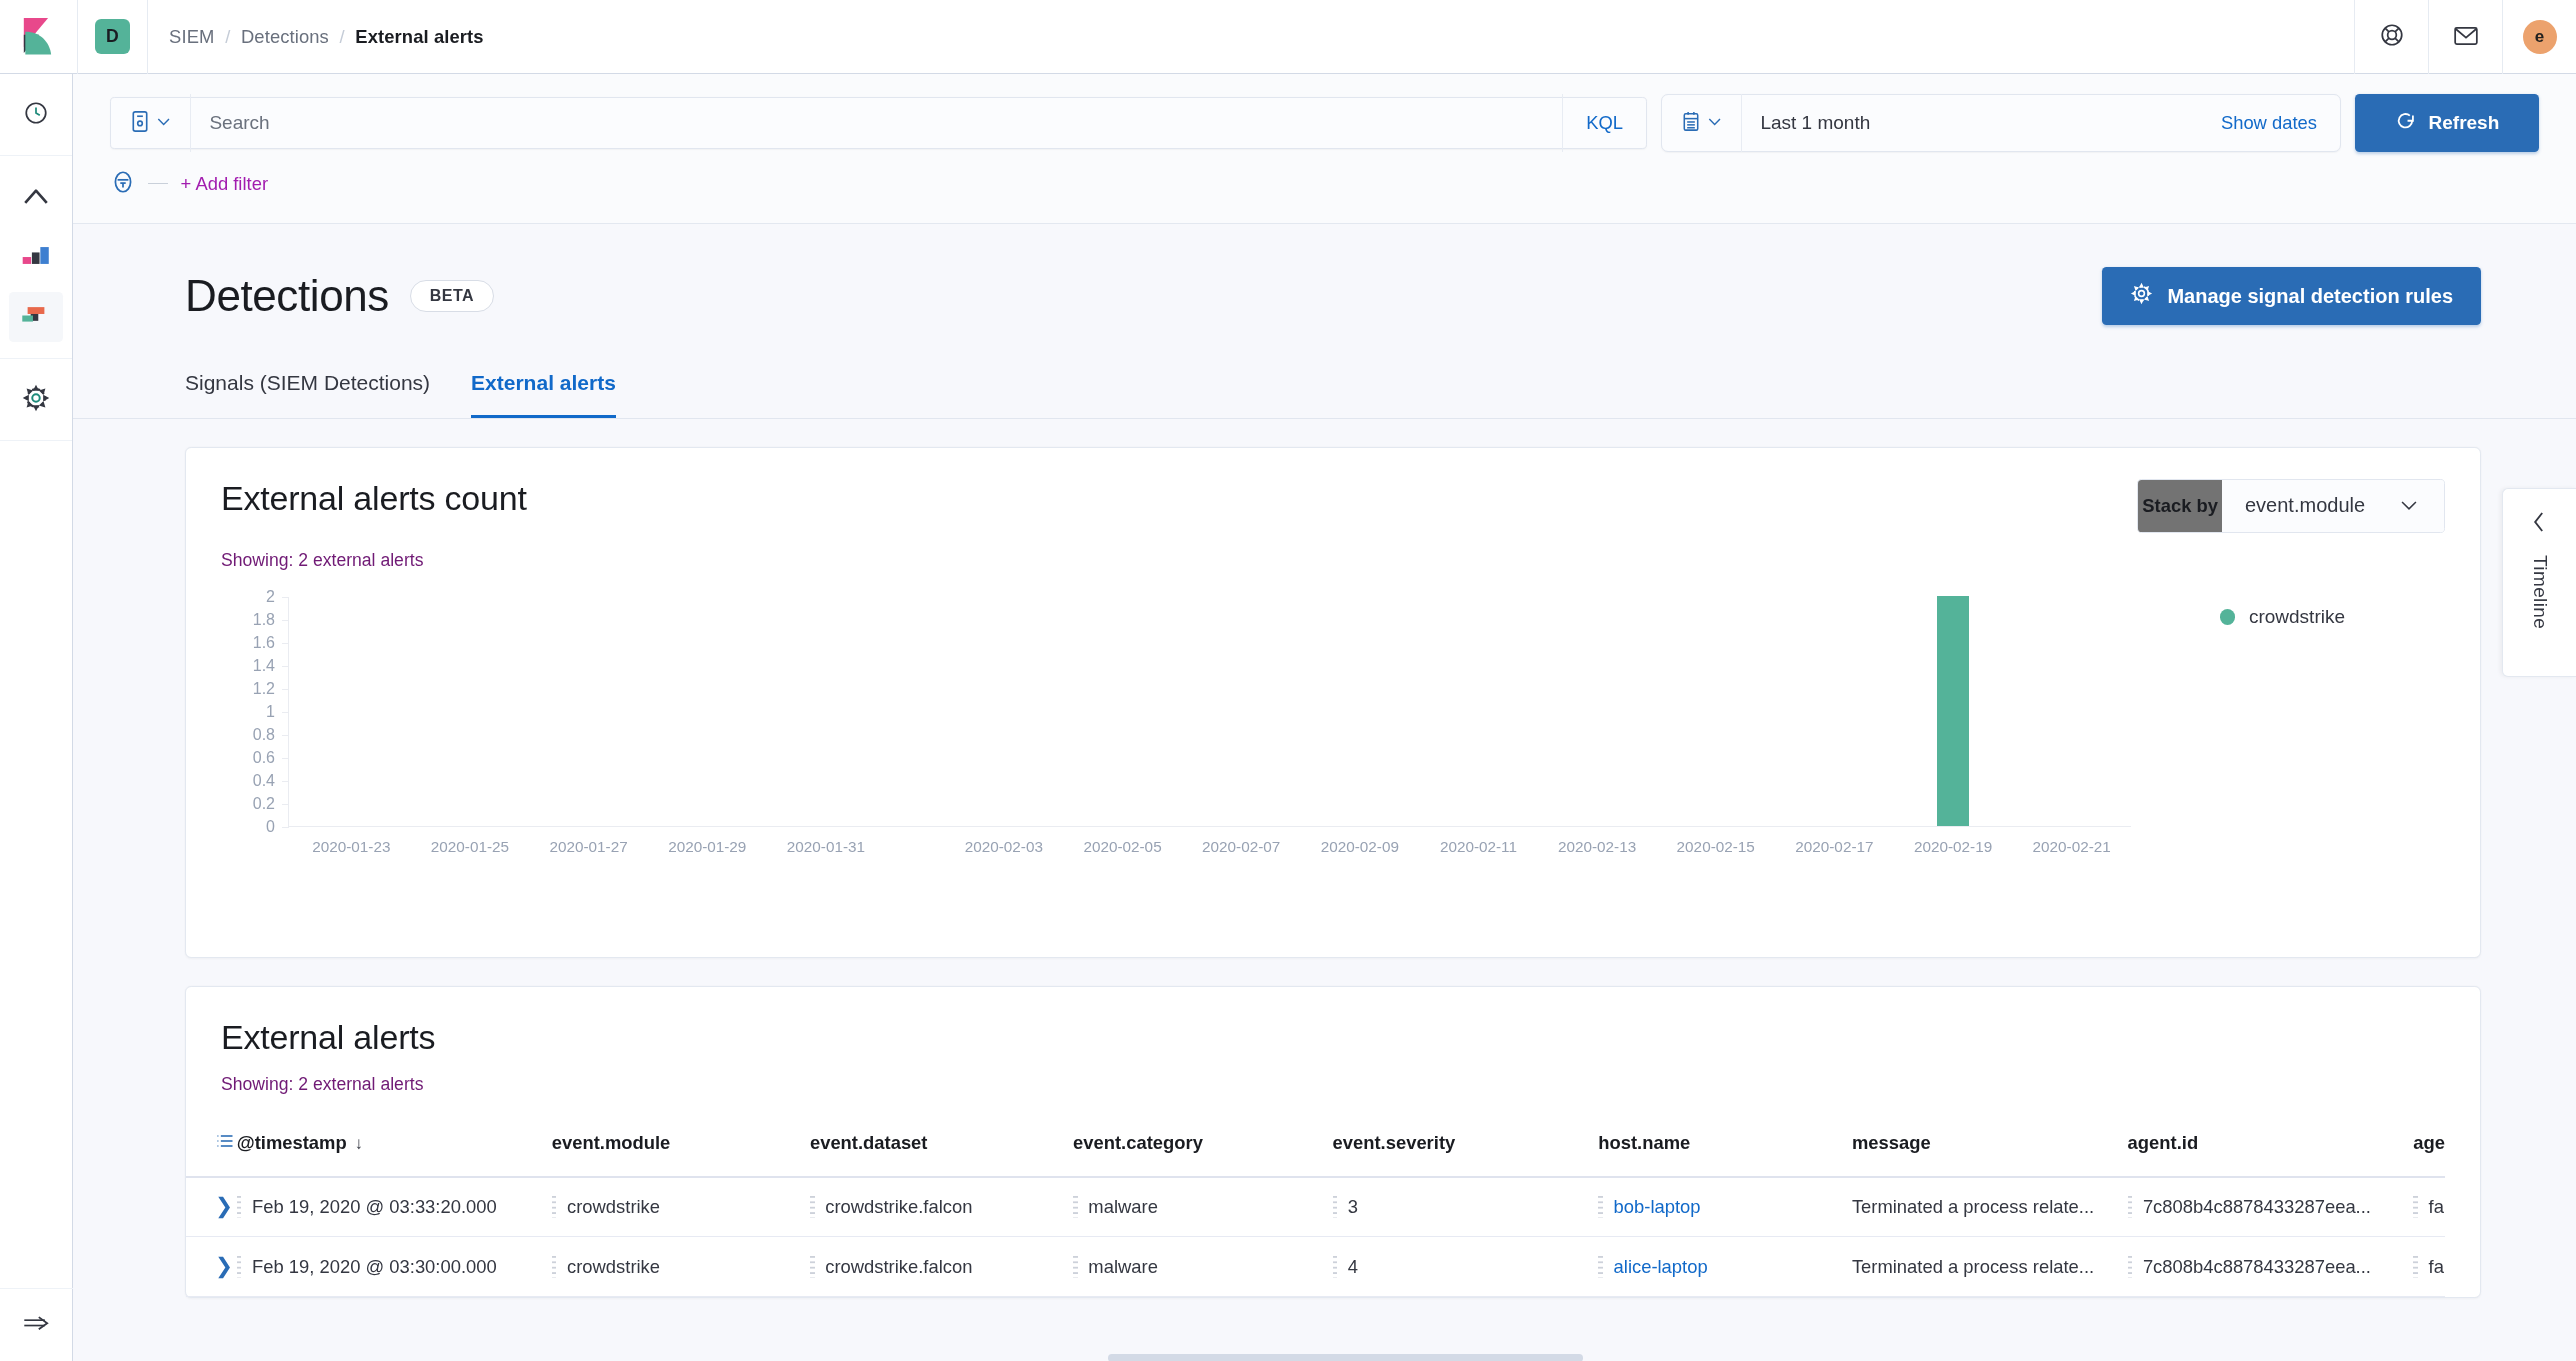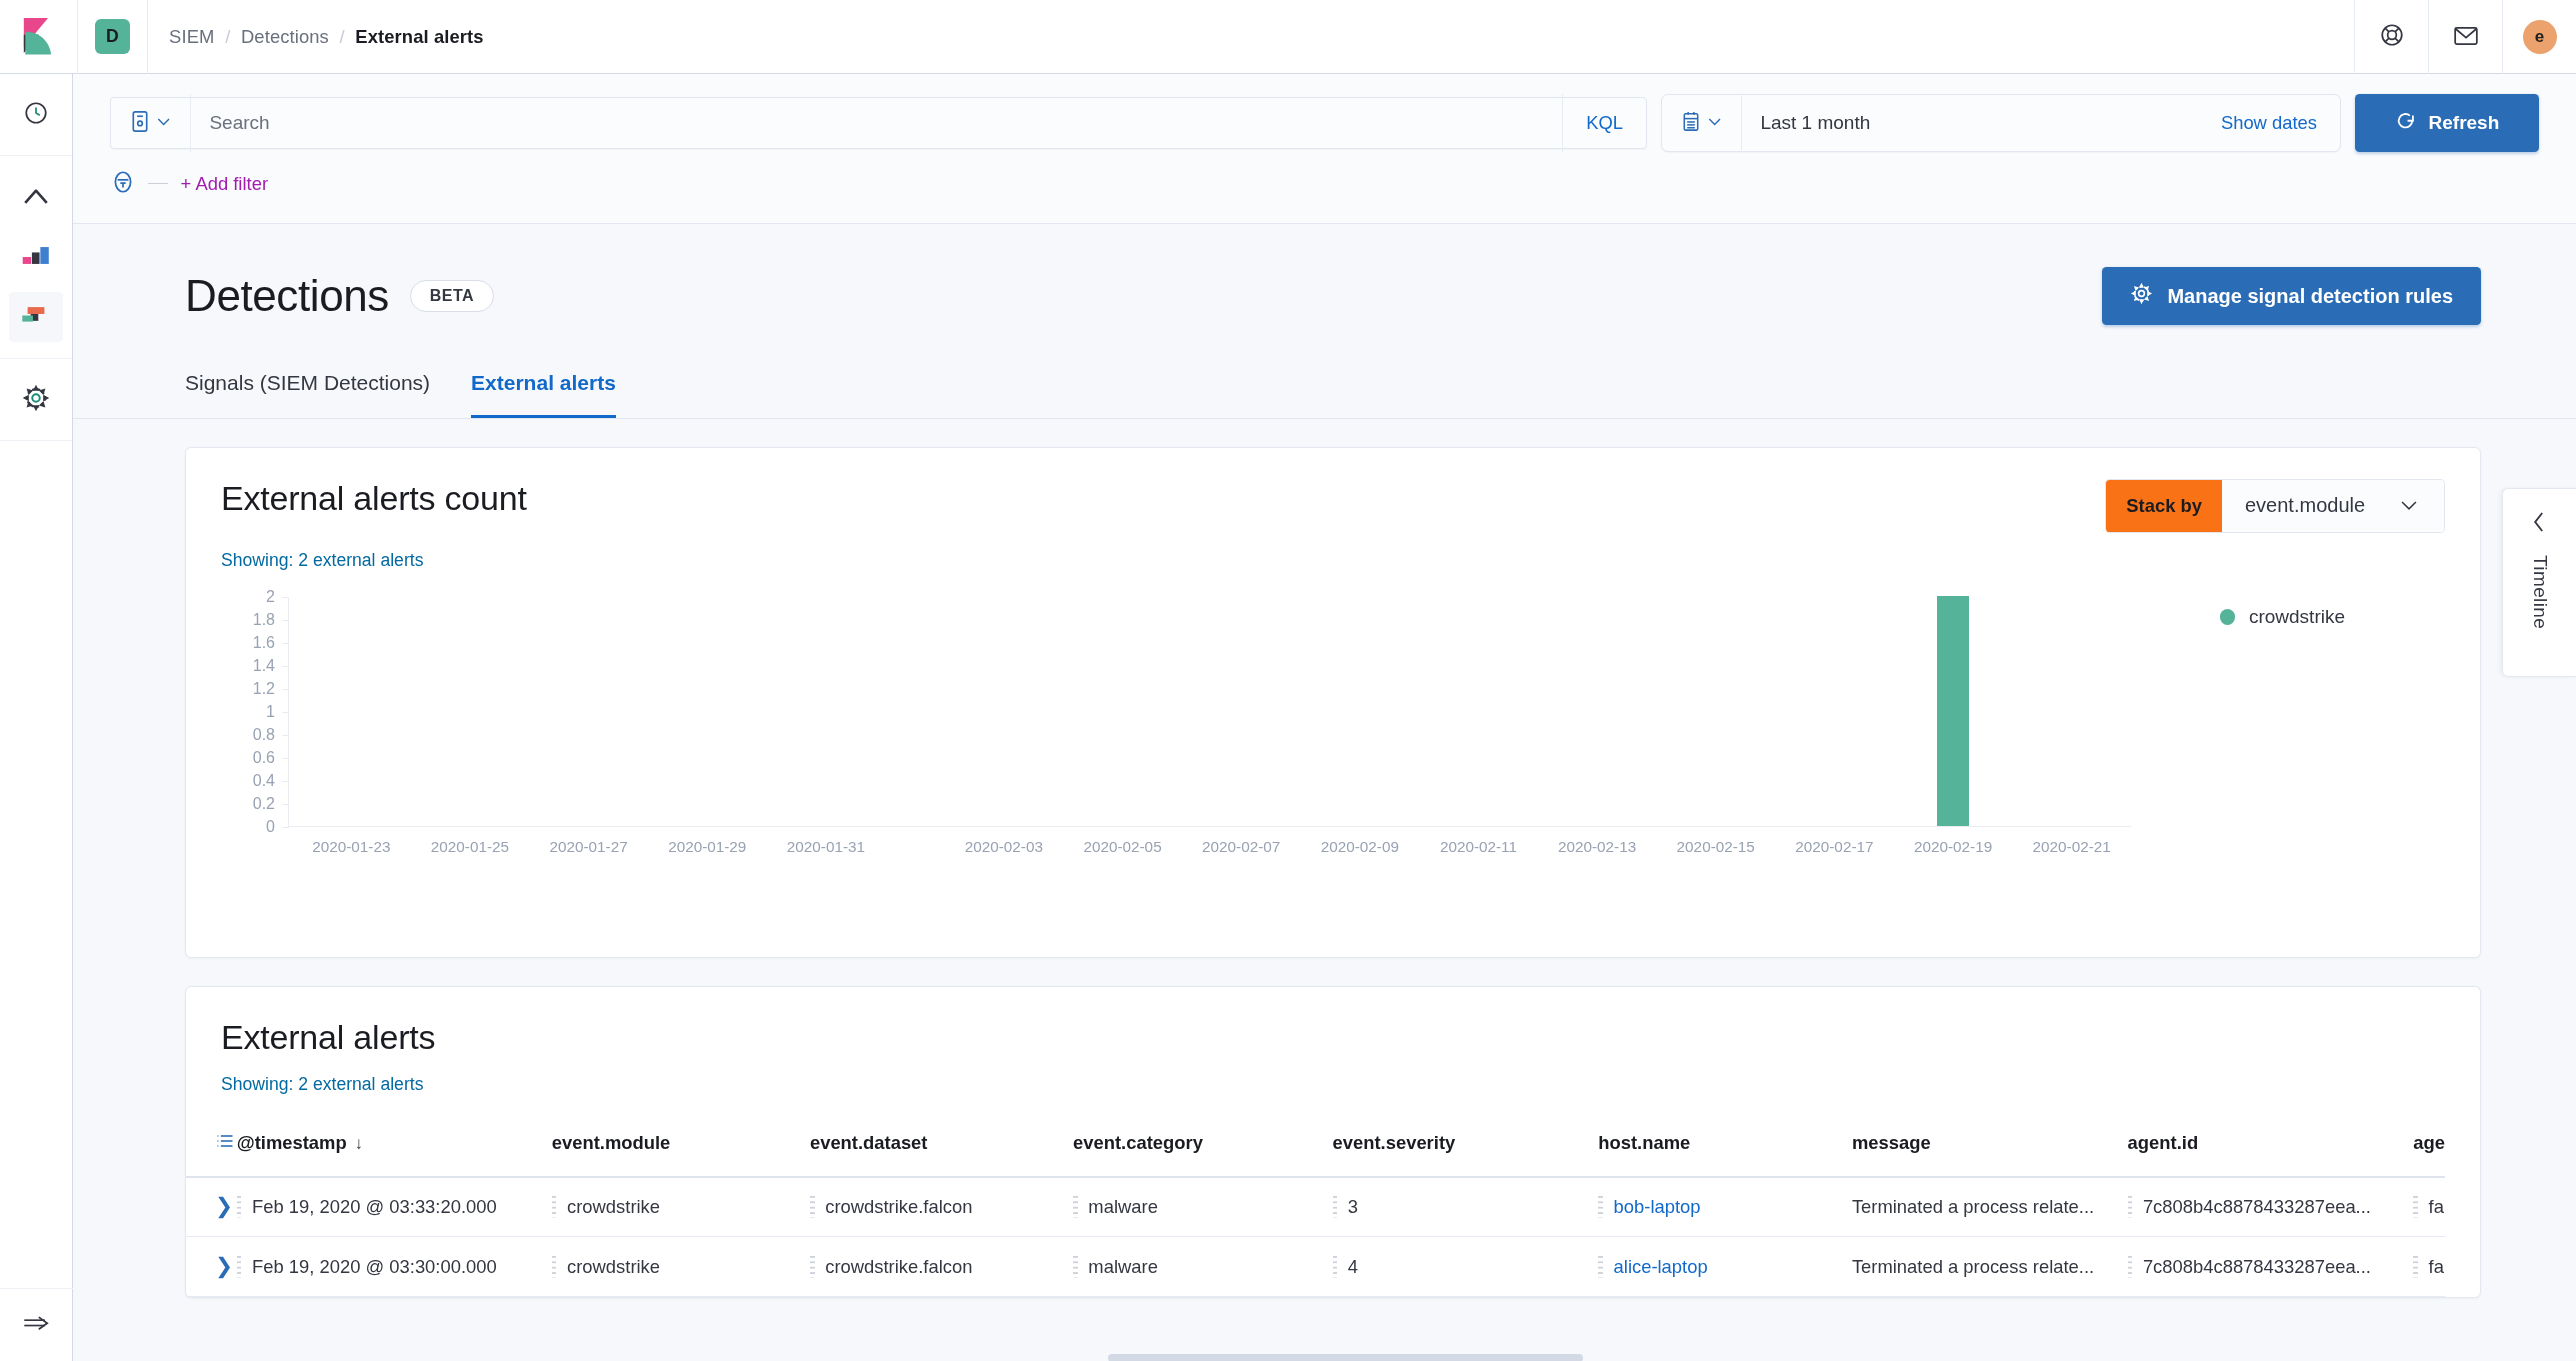--- a/index.html
+++ b/index.html
@@ -167,29 +167,29 @@
   
   .panel {
     margin: 28px 95px 0 112px;
     background: #ffffff;
     border: 0.8px solid #e3e8f0;
     border-radius: 6.1px;
     box-shadow: 0 0.8px 2.3px rgba(0,0,0,.04);
   }
   .panel-head { display: flex; align-items: flex-start; padding: 31px 35px 0 35px; }
   .panel-title { font-size: 34px; font-weight: 400; color: #1a1c21; letter-spacing: -0.2px; }
-  .panel-sub { font-size: 17.6px; color: #0369a1; padding: 17px 35px 0 35px; }
+  .panel-sub { font-size: 17.6px; color: #701a75; padding: 17px 35px 0 35px; }
   .stack-by {
     margin-left: auto; display: flex; align-items: stretch;
     height: 54px; border: 0.8px solid #e1e6ef; border-radius: 4.6px; overflow: hidden;
   }
   .stack-label {
-    background: #f97316; color: #1a1c21;
+    background: #737373; color: #1a1c21;
     font-size: 18.4px; font-weight: 700;
-    display: flex; align-items: center; padding: 0 20px;
+    display: flex; align-items: center; padding: 0 4px;
   }
   .stack-select {
     background: #fbfcfe; color: #343741; font-size: 20px;
     display: flex; align-items: center; gap: 34px; padding: 0 18.4px 0 23px;
     min-width: 222px;
   }
 
   
   .chart-wrap { position: relative; height: 337px; margin: 18.4px 35px 31px 35px; }
   .y-axis {

